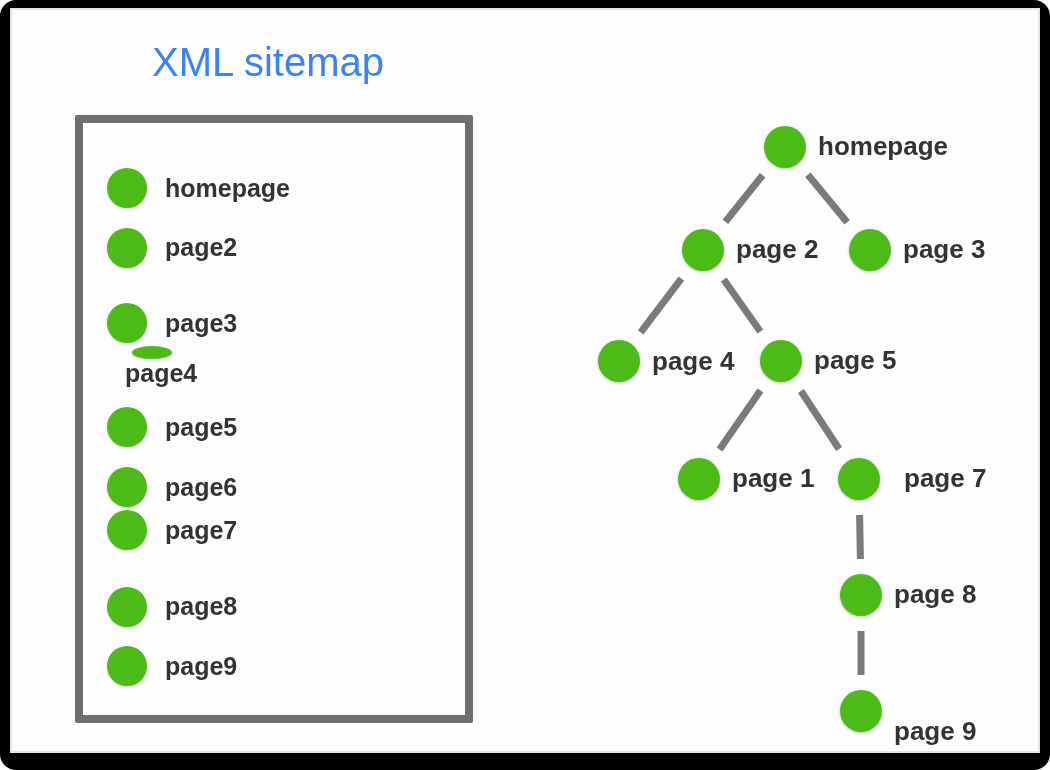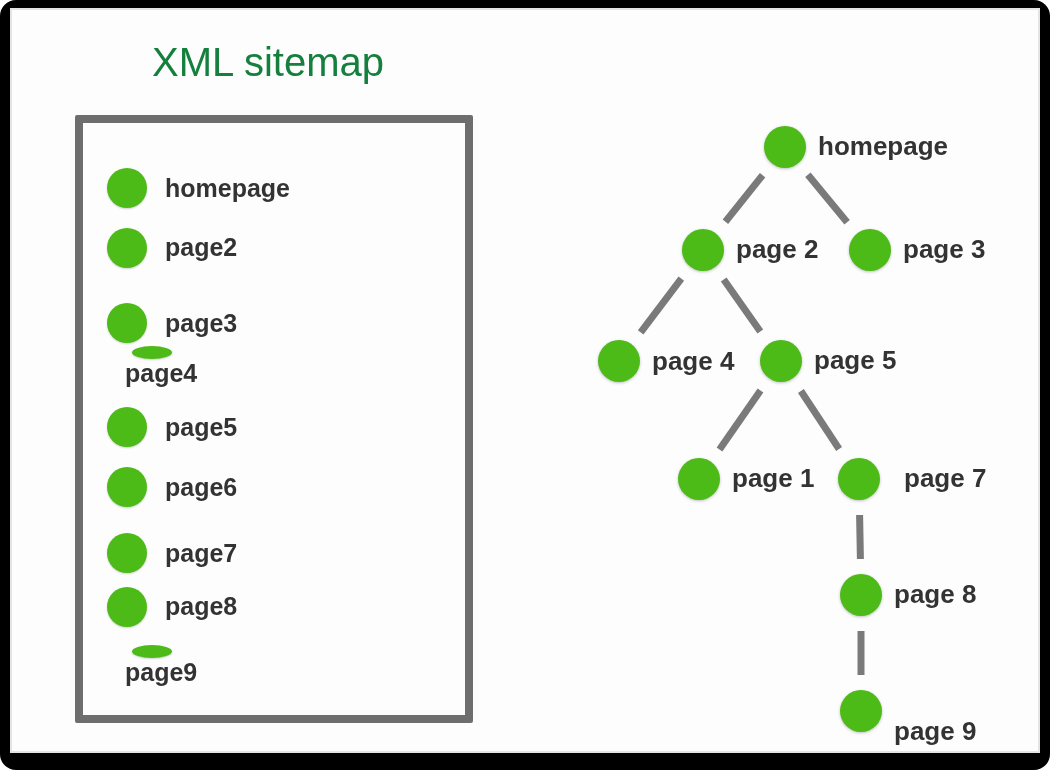--- a/index.html
+++ b/index.html
@@ -31,21 +31,21 @@
     background: #fdfdfd;
     box-shadow: inset 0 0 0 2px #e4e4e4;
   }
   .panel-title {
     position: absolute;
     top: 40px;
     width: 300px;
     text-align: center;
     font-size: 40px;
     font-weight: 400;
-    color: #15803d;
+    color: #3b82f6;
     white-space: nowrap;
   }
   .title-left  { left: 118px; }
   .title-right { left: 642px; }
 
   .sitemap-box {
     position: absolute;
     left: 75px;
     top: 115px;
     width: 398px;
@@ -128,29 +128,29 @@
         <div class="row-label">page4</div>
       </div>
       <div class="sitemap-row" style="top: 406.2px;">
         <div class="bullet" style="background: rgb(76, 187, 23);"></div>
         <div class="row-label">page5</div>
       </div>
       <div class="sitemap-row" style="top: 466px;">
         <div class="bullet" style="background: rgb(76, 187, 23);"></div>
         <div class="row-label">page6</div>
       </div>
-      <div class="sitemap-row" style="top: 532px;">
+      <div class="sitemap-row" style="top: 509px;">
         <div class="bullet" style="background: rgb(76, 187, 23);"></div>
         <div class="row-label">page7</div>
       </div>
       <div class="sitemap-row" style="top: 585.6px;">
         <div class="bullet" style="background: rgb(76, 187, 23);"></div>
         <div class="row-label">page8</div>
       </div>
-      <div class="sitemap-row" style="top: 645.4px; flex-direction: column;">
+      <div class="sitemap-row" style="top: 645.4px;">
         <div class="bullet" style="background: rgb(76, 187, 23);"></div>
         <div class="row-label">page9</div>
       </div>
     </div>
 
   <svg id="edge-svg" xmlns="http://www.w3.org/2000/svg">
       <line x1="762.6" y1="175.2" x2="725.4" y2="221.8" stroke="#7a7a7a" stroke-width="7"></line>
       <line x1="807.9" y1="174.8" x2="847.1" y2="222.2" stroke="#7a7a7a" stroke-width="7"></line>
       <line x1="681.3" y1="278.7" x2="640.7" y2="332.3" stroke="#7a7a7a" stroke-width="7"></line>
       <line x1="723.7" y1="279.5" x2="760.3" y2="331.5" stroke="#7a7a7a" stroke-width="7"></line>

